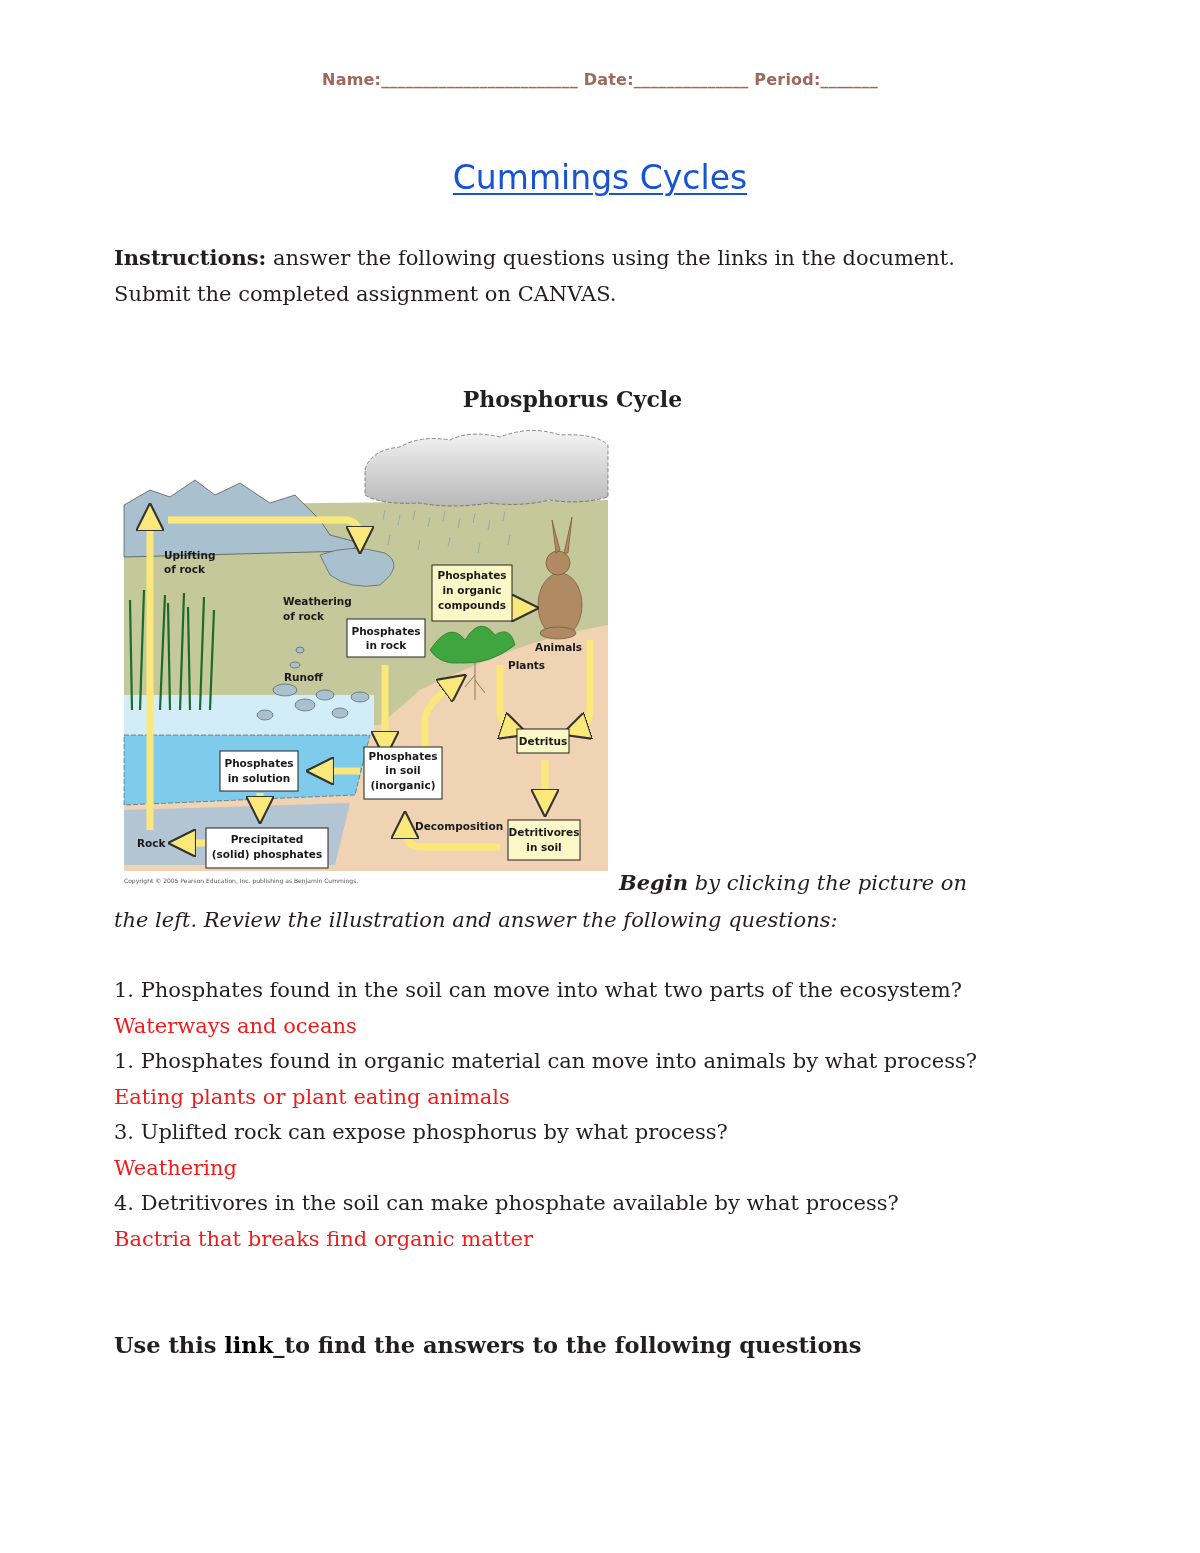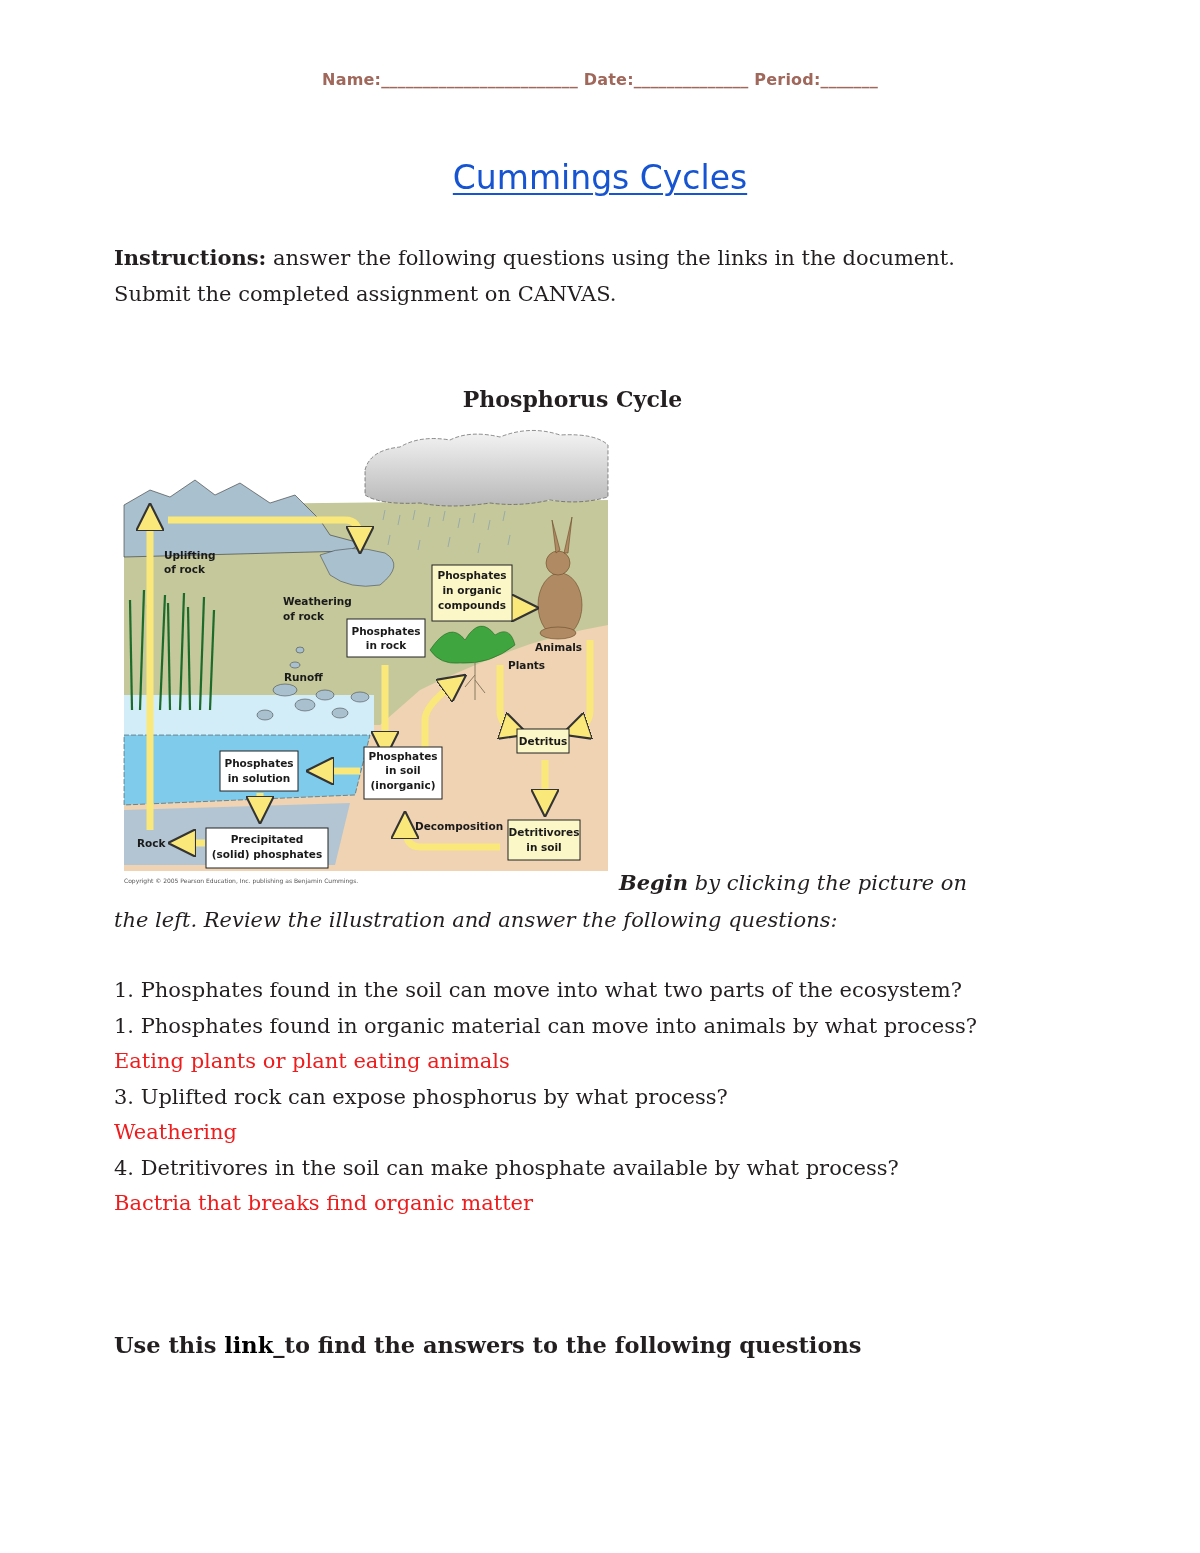--- a/index.html
+++ b/index.html
@@ -183,20 +183,21 @@
 
 <div class="copyright">Copyright © 2005 Pearson Education, Inc. publishing as Benjamin Cummings.</div>
 
 <div class="begin">
   <span class="first"><b>Begin</b><span> by clicking the picture on</span></span>
   <span>the left.  Review the illustration and answer the following questions:</span>
 </div>
 
 <div class="qa">
   <span class="q">1.  Phosphates found in the soil can move into what two parts of the ecosystem?</span>
+  <span class="a">Waterways and oceans</span>
   <span class="q">1.  Phosphates found in organic material can move into animals by what process?</span>
   <span class="a">Eating plants or plant eating animals</span>
   <span class="q">3.  Uplifted rock can expose phosphorus by what process?</span>
   <span class="a">Weathering</span>
   <span class="q">4.  Detritivores in the soil can make phosphate available by what process?</span>
   <span class="a">Bactria that breaks find organic matter</span>
 </div>
 
 <div class="footer-line">
   <span>Use this </span><a>link</a><span>_to find the answers to the following questions</span>

